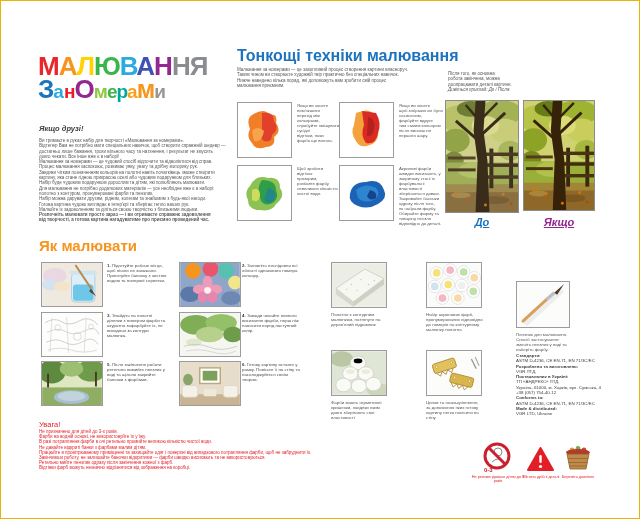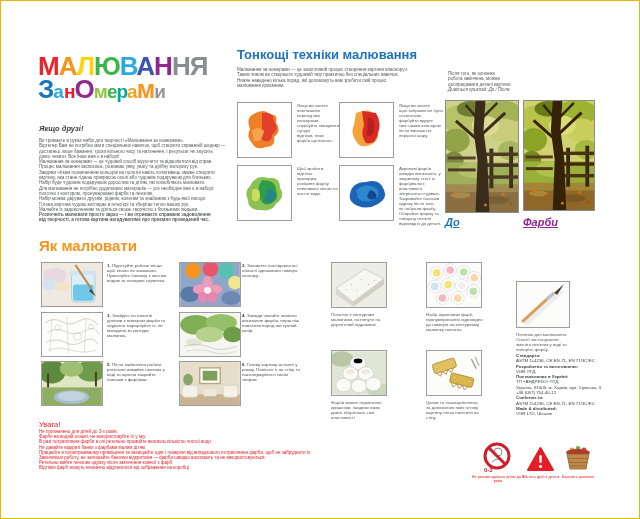--- a/index.html
+++ b/index.html
@@ -4,21 +4,21 @@
 <style>
   html,body{margin:0;padding:0;background:#fff;}
   .page{position:relative;width:640px;height:519px;background:#ffffff;border:1px solid #eab308;
         box-sizing:border-box;font-family:"Liberation Sans",sans-serif;overflow:hidden;}
   .abs{position:absolute;}
   
   .logo{line-height:25px;font-weight:bold;letter-spacing:-1px;}
   .logo-l1{font-size:26px;}
   .logo-l2{font-size:20px;margin-top:-2px;}
   
-  .h-blue{font-size:13px;font-weight:bold;color:#1e73be;}
+  .h-blue{font-size:16px;font-weight:bold;color:#1e73be;}
   .h-orange{font-size:15px;font-weight:bold;color:#f7941d;}
   .h-green{font-size:15px;font-weight:bold;color:#8dc63f;}
   .h-red{font-size:7.5px;font-weight:normal;color:#e31e26;}
   .h-dear{font-size:7.5px;font-weight:bold;font-style:italic;color:#404040;}
   
   .tiny{font-size:4.5px;line-height:5.3px;color:#57585a;}
   .tiny div{white-space:nowrap;}
   .cap{font-size:4.3px;line-height:5px;color:#57585a;}
   .cap div{white-space:nowrap;}
   .warn{font-size:4.5px;line-height:5.2px;color:#e31e26;}
@@ -26,21 +26,21 @@
   .std{font-size:4.4px;line-height:5.3px;color:#3f4041;}
   .std div{white-space:nowrap;}
   .step{font-size:4.4px;line-height:5.1px;color:#505152;}
   .step b{color:#3a3b3c;}
   .kcap{font-size:4.4px;line-height:5.1px;color:#57585a;}
   .note div:last-child{font-style:italic;}
   
   .frame{border:1px solid #9c9c9c;background:#fff;box-sizing:border-box;}
   .photo{border:1px solid #8c8c8c;box-sizing:border-box;}
   .photo svg{display:block;}
-  .lbl{font-size:11px;font-weight:bold;font-style:italic;text-align:left;text-decoration:underline;}
+  .lbl{font-size:11px;font-weight:bold;font-style:italic;text-align:center;text-decoration:underline;}
   
   .vgr{border:2.5px solid #cc1f2d;border-radius:50%;display:flex;align-items:center;justify-content:center;
        font-weight:bold;font-style:italic;font-size:17px;color:#cc1f2d;box-sizing:border-box;letter-spacing:0;}
   .icap{font-size:3.8px;color:#e31e26;text-align:center;line-height:4.4px;}
   svg{display:block;}
 </style>
 </head>
 <body>
 
 <div class="page">
@@ -204,21 +204,21 @@
       </defs>
       <use href="#scene"></use>
     </svg>
   </div>
   <div class="abs photo" style="left:522px;top:99px;width:72px;height:111px;">
     <svg width="70" height="109" viewBox="0 0 73 112" preserveAspectRatio="none" style="filter:saturate(1.3) contrast(1.1) brightness(0.96);">
       <use href="#scene"></use>
     </svg>
   </div>
   <div class="abs lbl" style="left:444px;top:215px;width:74px;color:#1b75bc;">До</div>
-  <div class="abs lbl" style="left:522px;top:215px;width:72px;color:#92278f;">Фарби</div>
+  <div class="abs lbl" style="left:522px;top:215px;width:72px;color:#92278f;">Якщо</div>
 
   <div class="abs h-orange" style="left:38px;top:236px;">Як малювати</div>
 
   <div class="abs frame" style="left:40px;top:261px;width:62px;height:45px;">
     <svg width="60" height="43" viewBox="0 0 61 44">
       <rect width="61" height="44" fill="#efe9df"></rect>
       <ellipse cx="13" cy="13" rx="12" ry="8" fill="#e9d7e2"></ellipse>
       <ellipse cx="8" cy="22" rx="8" ry="6" fill="#d3e4f0"></ellipse>
       <ellipse cx="20" cy="24" rx="8" ry="5" fill="#f3e3c8"></ellipse>
       <rect x="30" y="10" width="24" height="30" rx="4" fill="#dceef7" stroke="#b8cdd8"></rect>

